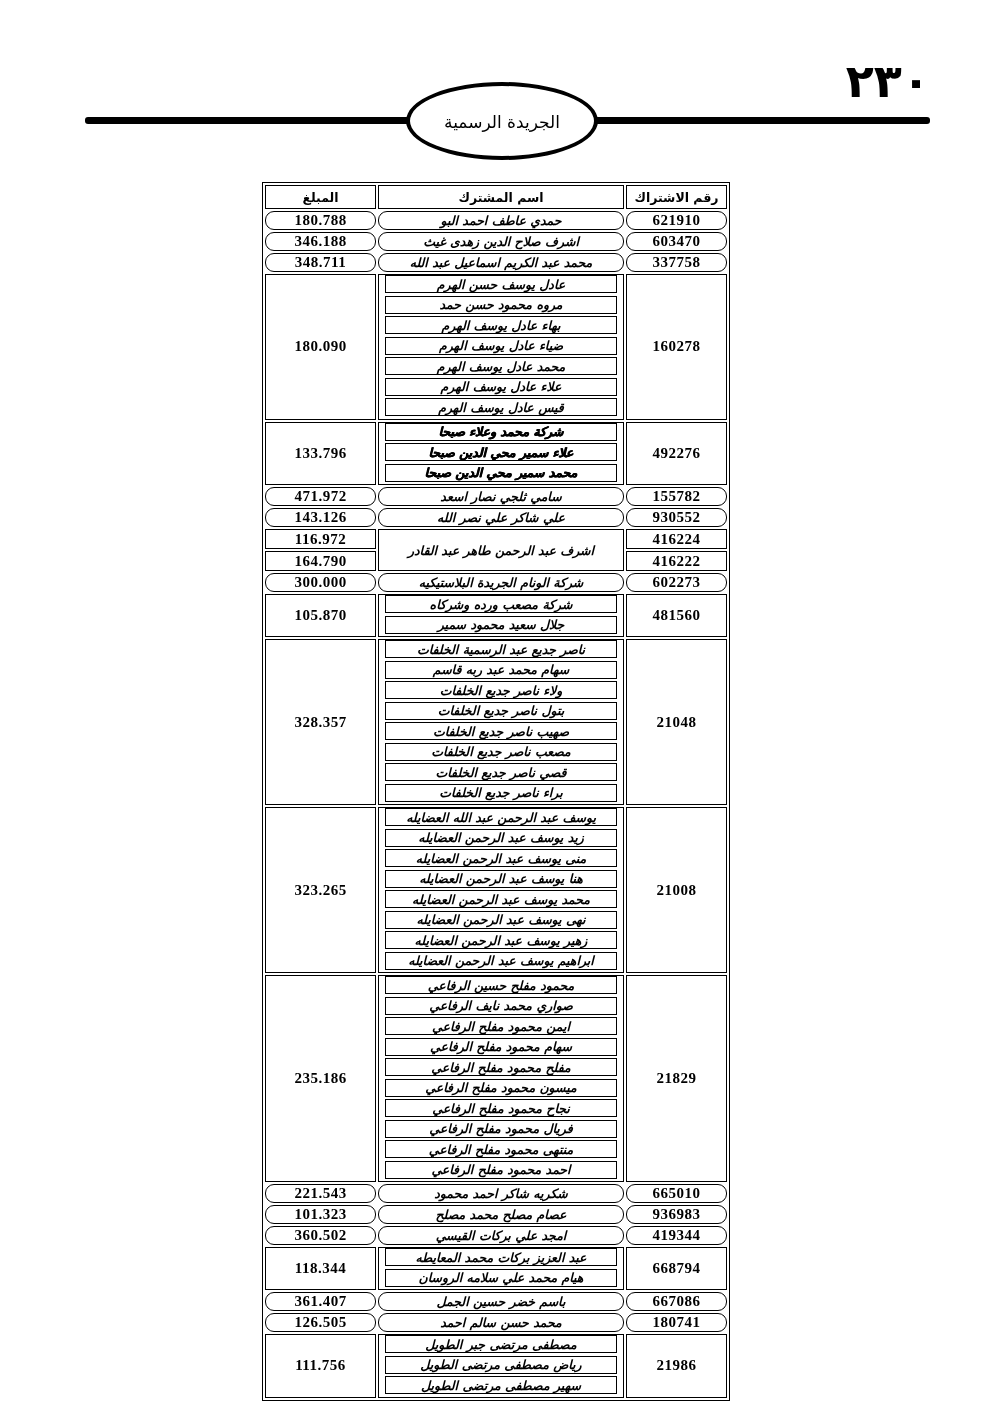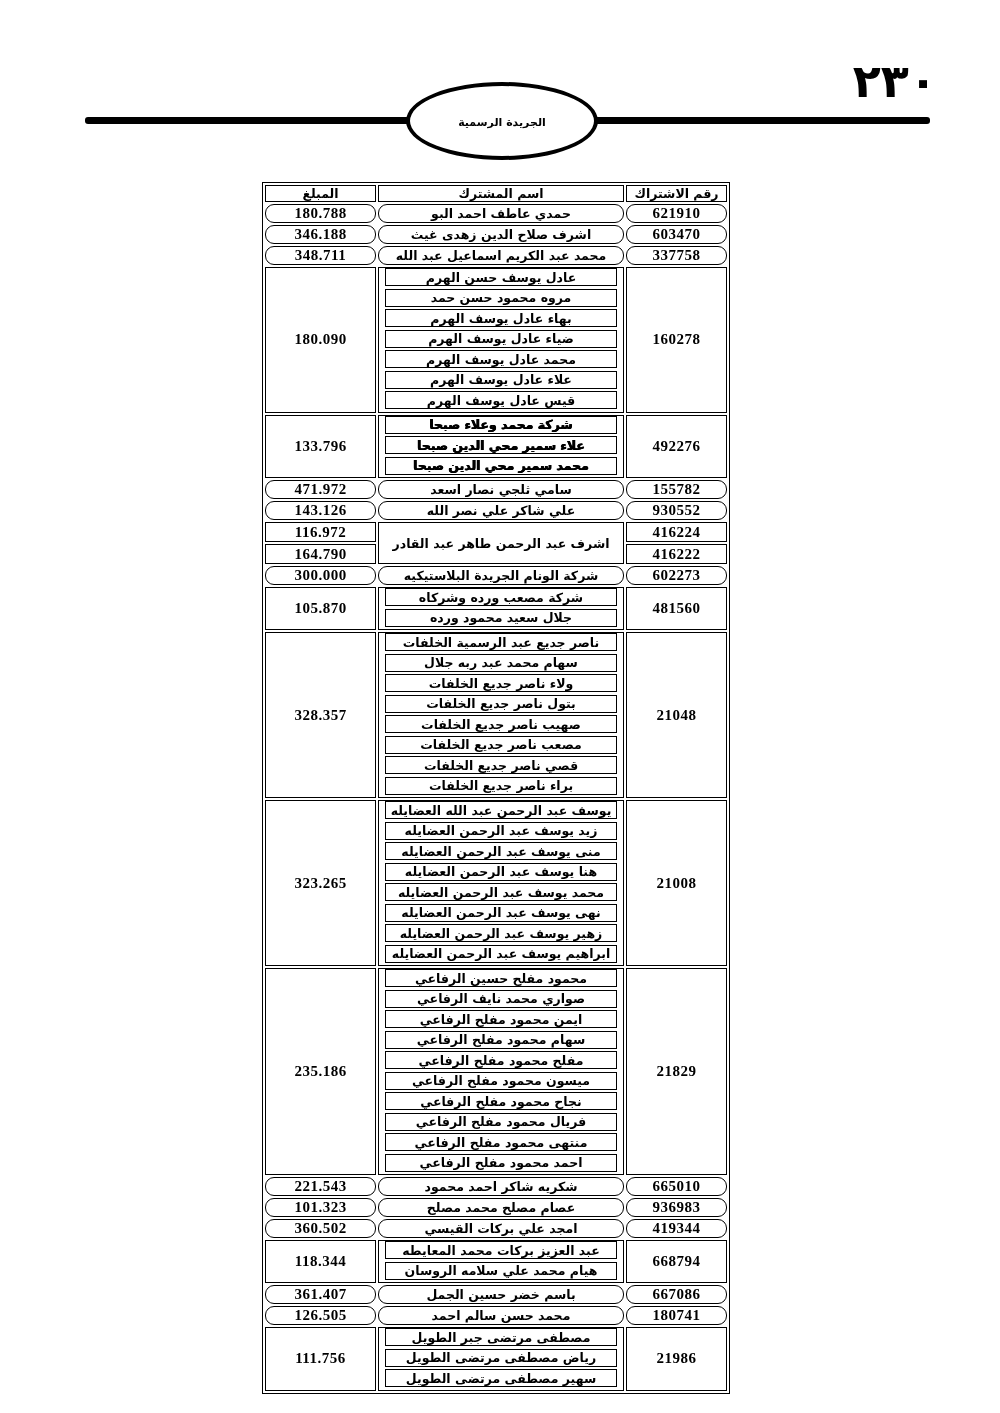--- a/index.html
+++ b/index.html
@@ -10,21 +10,21 @@
     height: 1413px;
     background: #ffffff;
     font-family: "DejaVu Sans", sans-serif;
     color: #000;
     overflow: hidden;
   }
   
   .page-number {
     position: absolute;
     top: 58px;
-    right: 63px;
+    right: 70px;
     width: 120px;
     text-align: right;
     font-family: "DejaVu Sans", sans-serif;
     font-size: 46px;
     font-weight: bold;
     line-height: 1;
     direction: rtl;
   }
   .header-rule {
     position: absolute;
@@ -44,22 +44,22 @@
     height: 78px;
     background: #fff;
     border: 4.5px solid #000;
     border-radius: 50%;
     z-index: 2;
     display: flex;
     align-items: center;
     justify-content: center;
   }
   .banner-ellipse span {
-    font-size: 11px;
-    font-weight: bold;
+    font-size: 17px;
+    font-weight: normal;
     direction: rtl;
     transform: translateY(1px);
   }
   
   table.gazette {
     position: absolute;
     left: 262px;
     top: 182px;
     direction: rtl;
     border-collapse: separate;
@@ -73,35 +73,36 @@
   col.c-amt  { width: 111px; }
   table.gazette td, table.gazette th {
     border: 1.4px solid #000;
     text-align: center;
     vertical-align: middle;
     padding: 0 2px;
     font-weight: bold;
     overflow: hidden;
   }
   th.hdr {
-    height: 17px;
+    height: 24px;
     font-size: 12.5px;
     line-height: 15px;
     font-family: "DejaVu Sans", sans-serif;
   }
   td.cell-no, td.cell-amt {
     font-family: "Liberation Serif", serif;
     font-size: 15px;
     letter-spacing: 0.5px;
     direction: ltr;
   }
   td.cell-name {
     font-family: "DejaVu Sans", sans-serif;
     font-size: 12.5px;
     line-height: 15px;
+    font-style: italic;
   }
   tr.single td { height: 18px; border-radius: 9px; }
   tr.pair td   { height: 20px; }
   td.name-group { padding: 2px 0 0 0; margin-top: 10px; }
   .sub-name {
     border: 1px solid #000;
     margin: 0 4px 2.5px 4px;
     line-height: 15px;
     padding: 0.5px 2px;
     font-size: 12.5px;
@@ -195,29 +196,29 @@
         </tr>
         <tr class="single">
           <td class="cell-no">602273</td>
           <td class="cell-name">شركة  الونام الجريدة البلاستيكيه</td>
           <td class="cell-amt">300.000</td>
         </tr>
         <tr class="group">
           <td class="cell-no">481560</td>
           <td class="cell-name name-group">
             <div class="sub-name">شركة  مصعب ورده وشركاه</div>
-            <div class="sub-name">جلال سعيد محمود ورده</div>
+            <div class="sub-name">جلال سعيد محمود سمير</div>
           </td>
           <td class="cell-amt">105.870</td>
         </tr>
         <tr class="group">
           <td class="cell-no">21048</td>
           <td class="cell-name name-group">
             <div class="sub-name">ناصر جديع عبد الرسمية الخلفات</div>
-            <div class="sub-name">سهام محمد عبد ربه جلال</div>
+            <div class="sub-name">سهام محمد عبد ربه قاسم</div>
             <div class="sub-name">ولاء ناصر جديع الخلفات</div>
             <div class="sub-name">بتول ناصر جديع الخلفات</div>
             <div class="sub-name">صهيب ناصر جديع الخلفات</div>
             <div class="sub-name">مصعب ناصر جديع الخلفات</div>
             <div class="sub-name">قصي ناصر جديع الخلفات</div>
             <div class="sub-name">براء ناصر جديع الخلفات</div>
           </td>
           <td class="cell-amt">328.357</td>
         </tr>
         <tr class="group">

